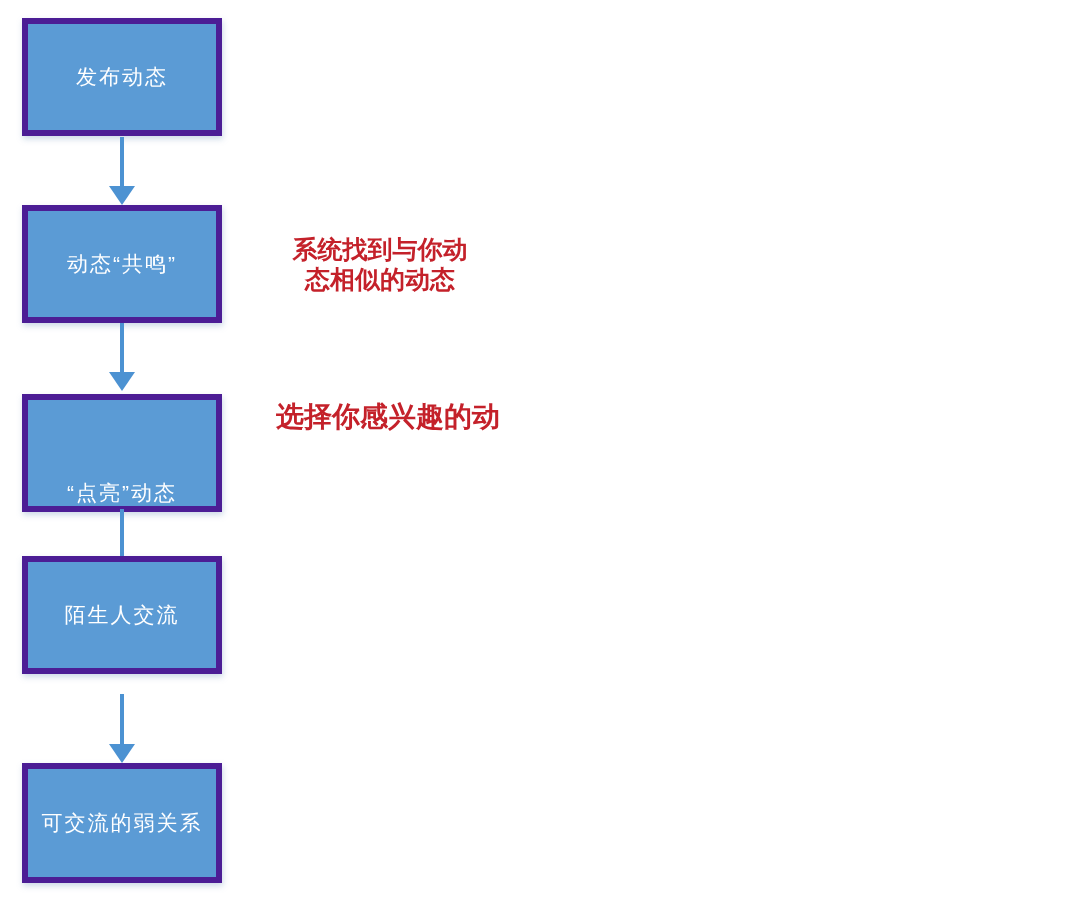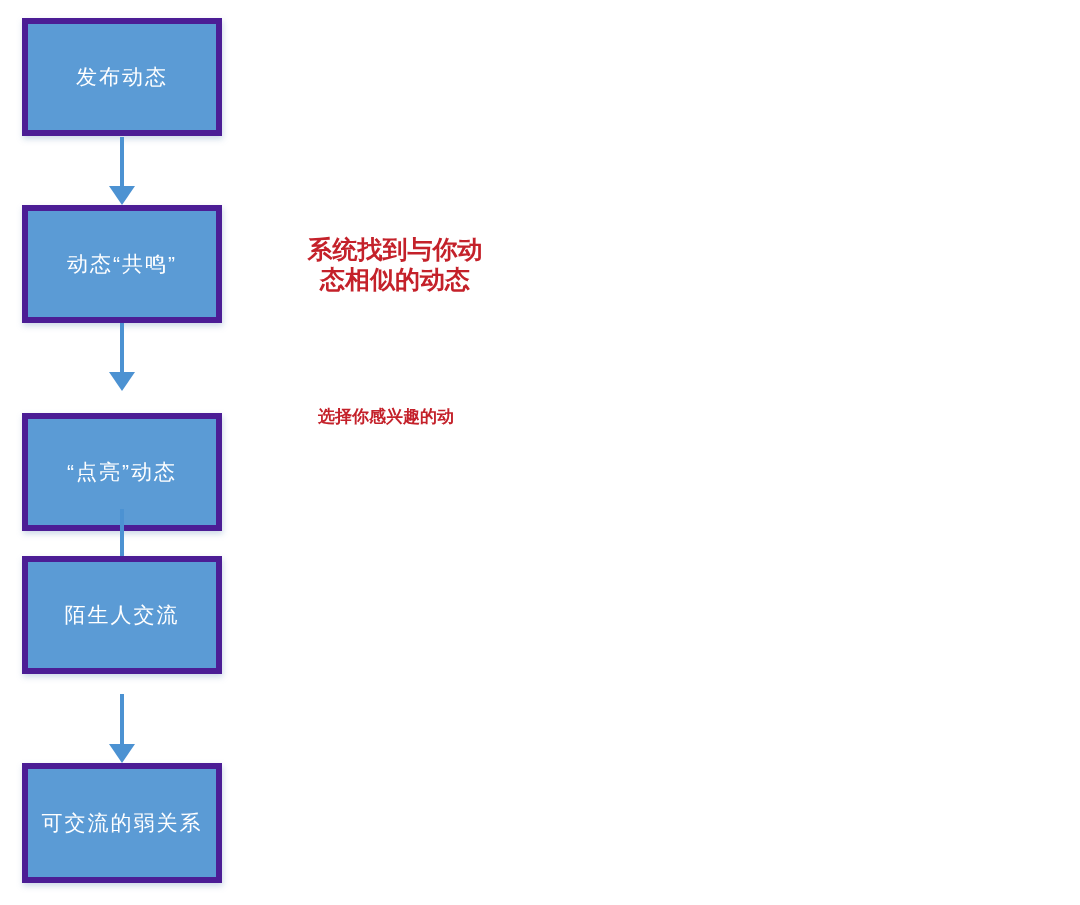--- a/index.html
+++ b/index.html
@@ -54,31 +54,31 @@
     border-top: 19px solid #4C92D2;
   }
   .annotation {
     position: absolute;
     color: #C4212A;
     font-weight: bold;
     text-align: center;
     white-space: nowrap;
   }
   .annotation-1 {
-    left: 285px;
+    left: 270px;
     top: 234px;
     width: 220px;
     font-size: 25px;
     line-height: 30px;
   }
   .annotation-2 {
     left: 276px;
     top: 403px;
     width: 220px;
-    font-size: 17px;
+    font-size: 28px;
     line-height: 28px;
   }
 </style>
 </head>
 <body>
 
 <div class="canvas">
 
   <div class="node" style="top:18px;">
     <span class="label">发布动态</span>
@@ -91,21 +91,21 @@
 
   <div class="node" style="top:205px;">
     <span class="label">动态“共鸣”</span>
   </div>
 
   <div class="arrow" style="top:323px;">
     <div class="shaft" style="height:49px;"></div>
     <div class="head"></div>
   </div>
 
-  <div class="node" style="top:413px;">
+  <div class="node" style="top:394px;align-items:flex-end;">
     <span class="label">“点亮”动态</span>
   </div>
 
   <div class="arrow" style="top:509px;">
     <div class="shaft" style="height:48px;"></div>
     <div class="head"></div>
   </div>
 
   <div class="node" style="top:556px;">
     <span class="label">陌生人交流</span>

